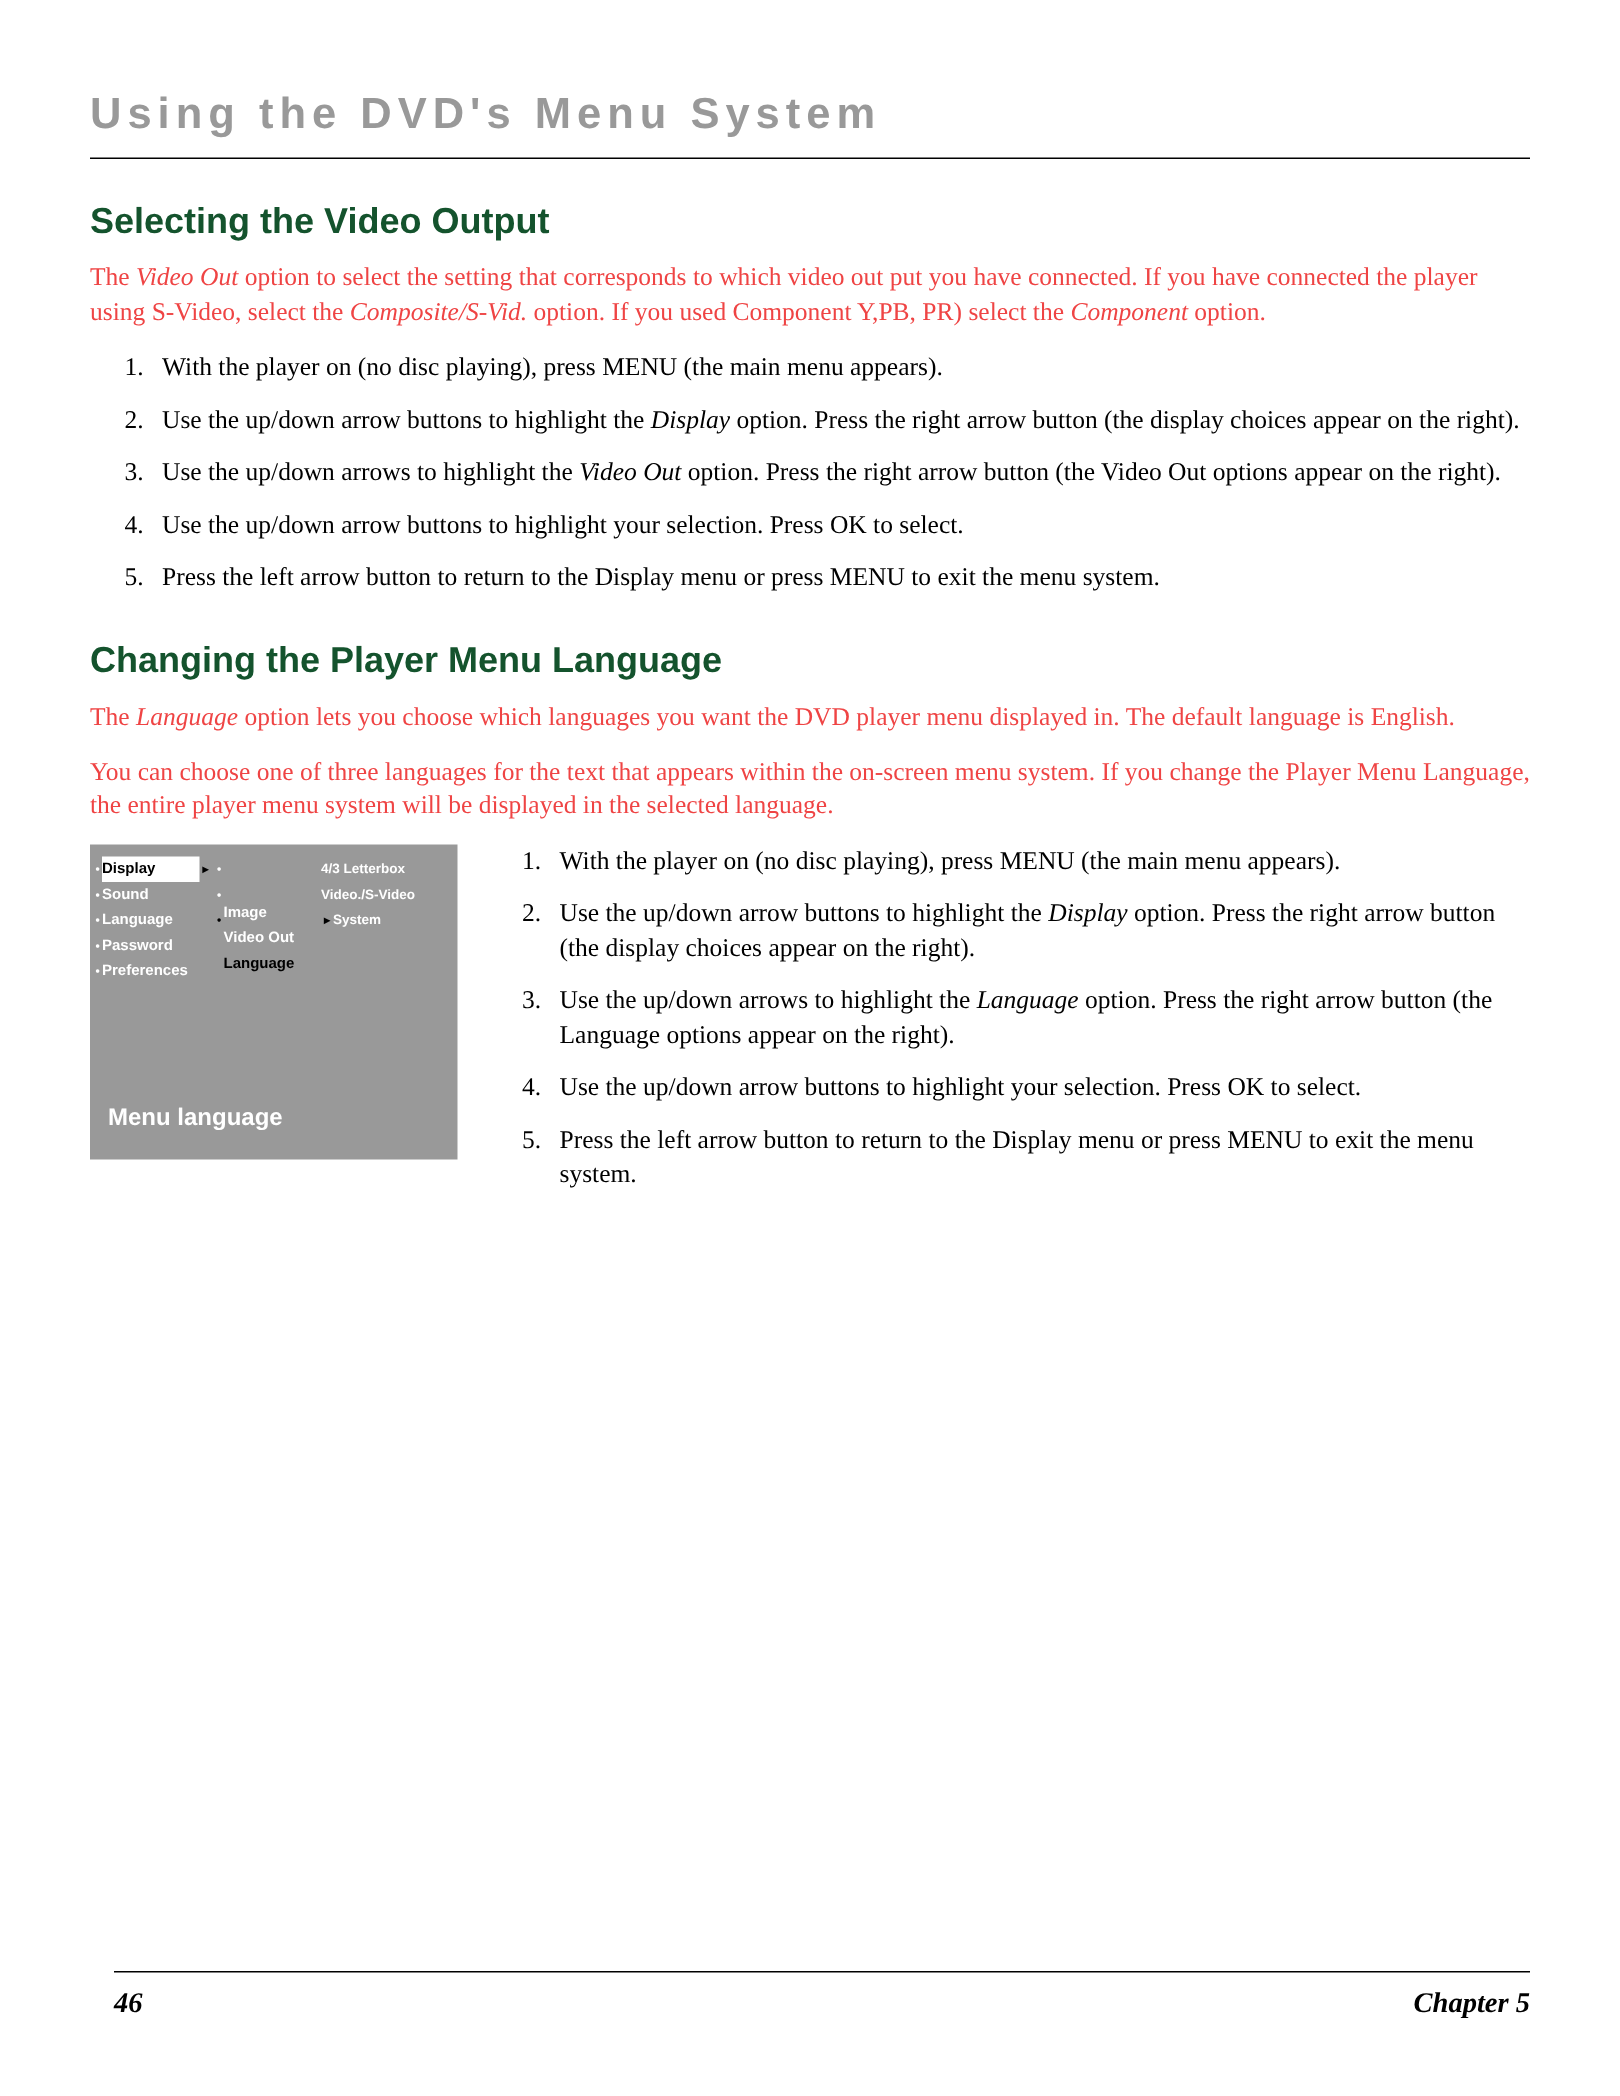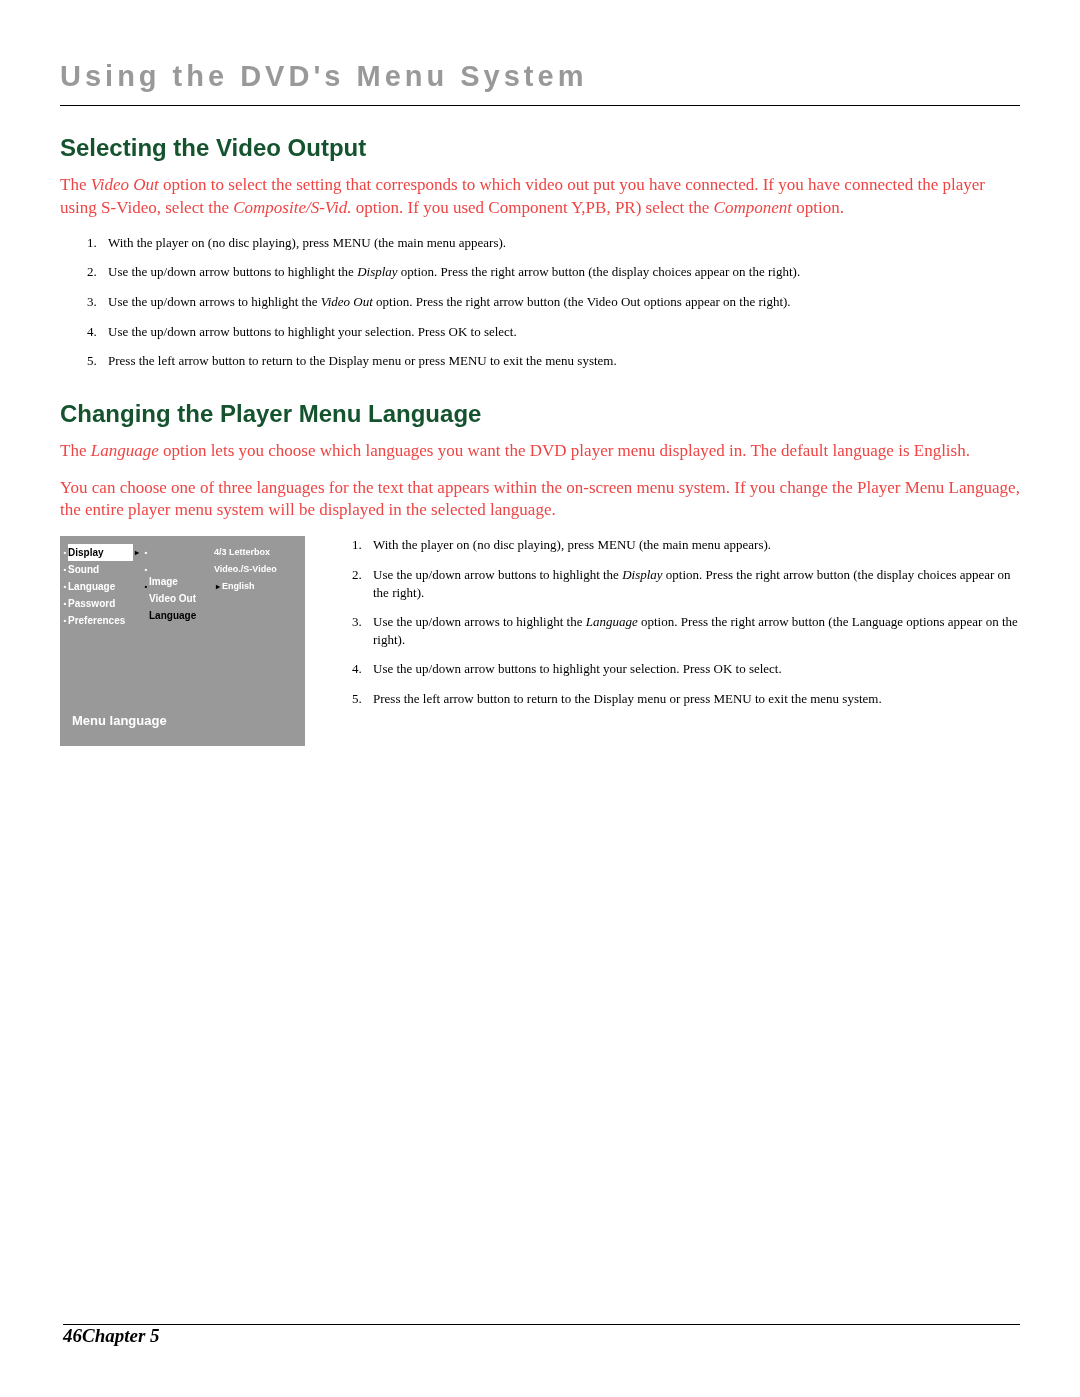--- a/index.html
+++ b/index.html
@@ -36,21 +36,21 @@
       line-height: 1.35;
       color: #ef4444;
       margin-bottom: 14px;
     }
     .body-para .ital { font-style: italic; }
     ol.steps {
       margin-left: 40px;
       margin-bottom: 30px;
     }
     ol.steps li {
-      font-size: 13px;
+      font-size: 17px;
       line-height: 1.35;
       color: #000;
       margin-bottom: 12px;
       padding-left: 8px;
     }
     ol.steps li .ital { font-style: italic; }
     .section2-wrap {
       display: flex;
       align-items: flex-start;
       gap: 20px;
@@ -74,33 +74,35 @@
     .col1.hl { background: #fff; color: #000; }
     .arrow { width: 8px; text-align: center; font-size: 8px; line-height: 17px; color: #000;}
     .arrow.white { color: #fff; }
     .col2 { width: 65px; line-height: 17px; margin-top: 29px; }
     .col2.hl { background: #fff; color: #000; }
     .col3 { width: 90px; line-height: 17px; font-size: 9px;}
     .menu-label {
       position: absolute;
       bottom: 18px;
       left: 12px;
-      font-size: 13px;
+      font-size: 16px;
       color: #fff;
       font-weight: bold;
     }
     .steps-right { flex: 1; }
     .steps-right ol.steps { margin-bottom: 0; }
     .footer {
       position: absolute;
       bottom: 50px;
-      left: 63px;
+      left: 76px;
       right: 60px;
       border-top: 1px solid #000;
+      padding-top: 10px;
       display: flex;
+      justify-content: space-between;
       font-style: italic;
       font-weight: bold;
       font-size: 19px;
       font-family: Georgia, 'Times New Roman', serif;
     }
   </style>
 </head>
 <body>
 
 <h1 class="page-title">Using the DVD's Menu System</h1>
@@ -143,21 +145,21 @@
       <div class="col2">Video Out</div>
       <div class="col3">Video./S-Video</div>
     </div>
     <div class="menu-row">
       <div class="col0">•</div>
       <div class="col1">Language</div>
       <div class="arrow white"></div>
       <div class="col0" style="color:#000">•</div>
       <div class="col2 hl">Language</div>
       <div class="arrow">▸</div>
-      <div class="col3" style="width:80px">English</div>
+      <div class="col3" style="width:80px">System</div>
     </div>
     <div class="menu-row">
       <div class="col0">•</div>
       <div class="col1">Password</div>
     </div>
     <div class="menu-row">
       <div class="col0">•</div>
       <div class="col1">Preferences</div>
     </div>
     <div class="menu-label">Menu language</div>

